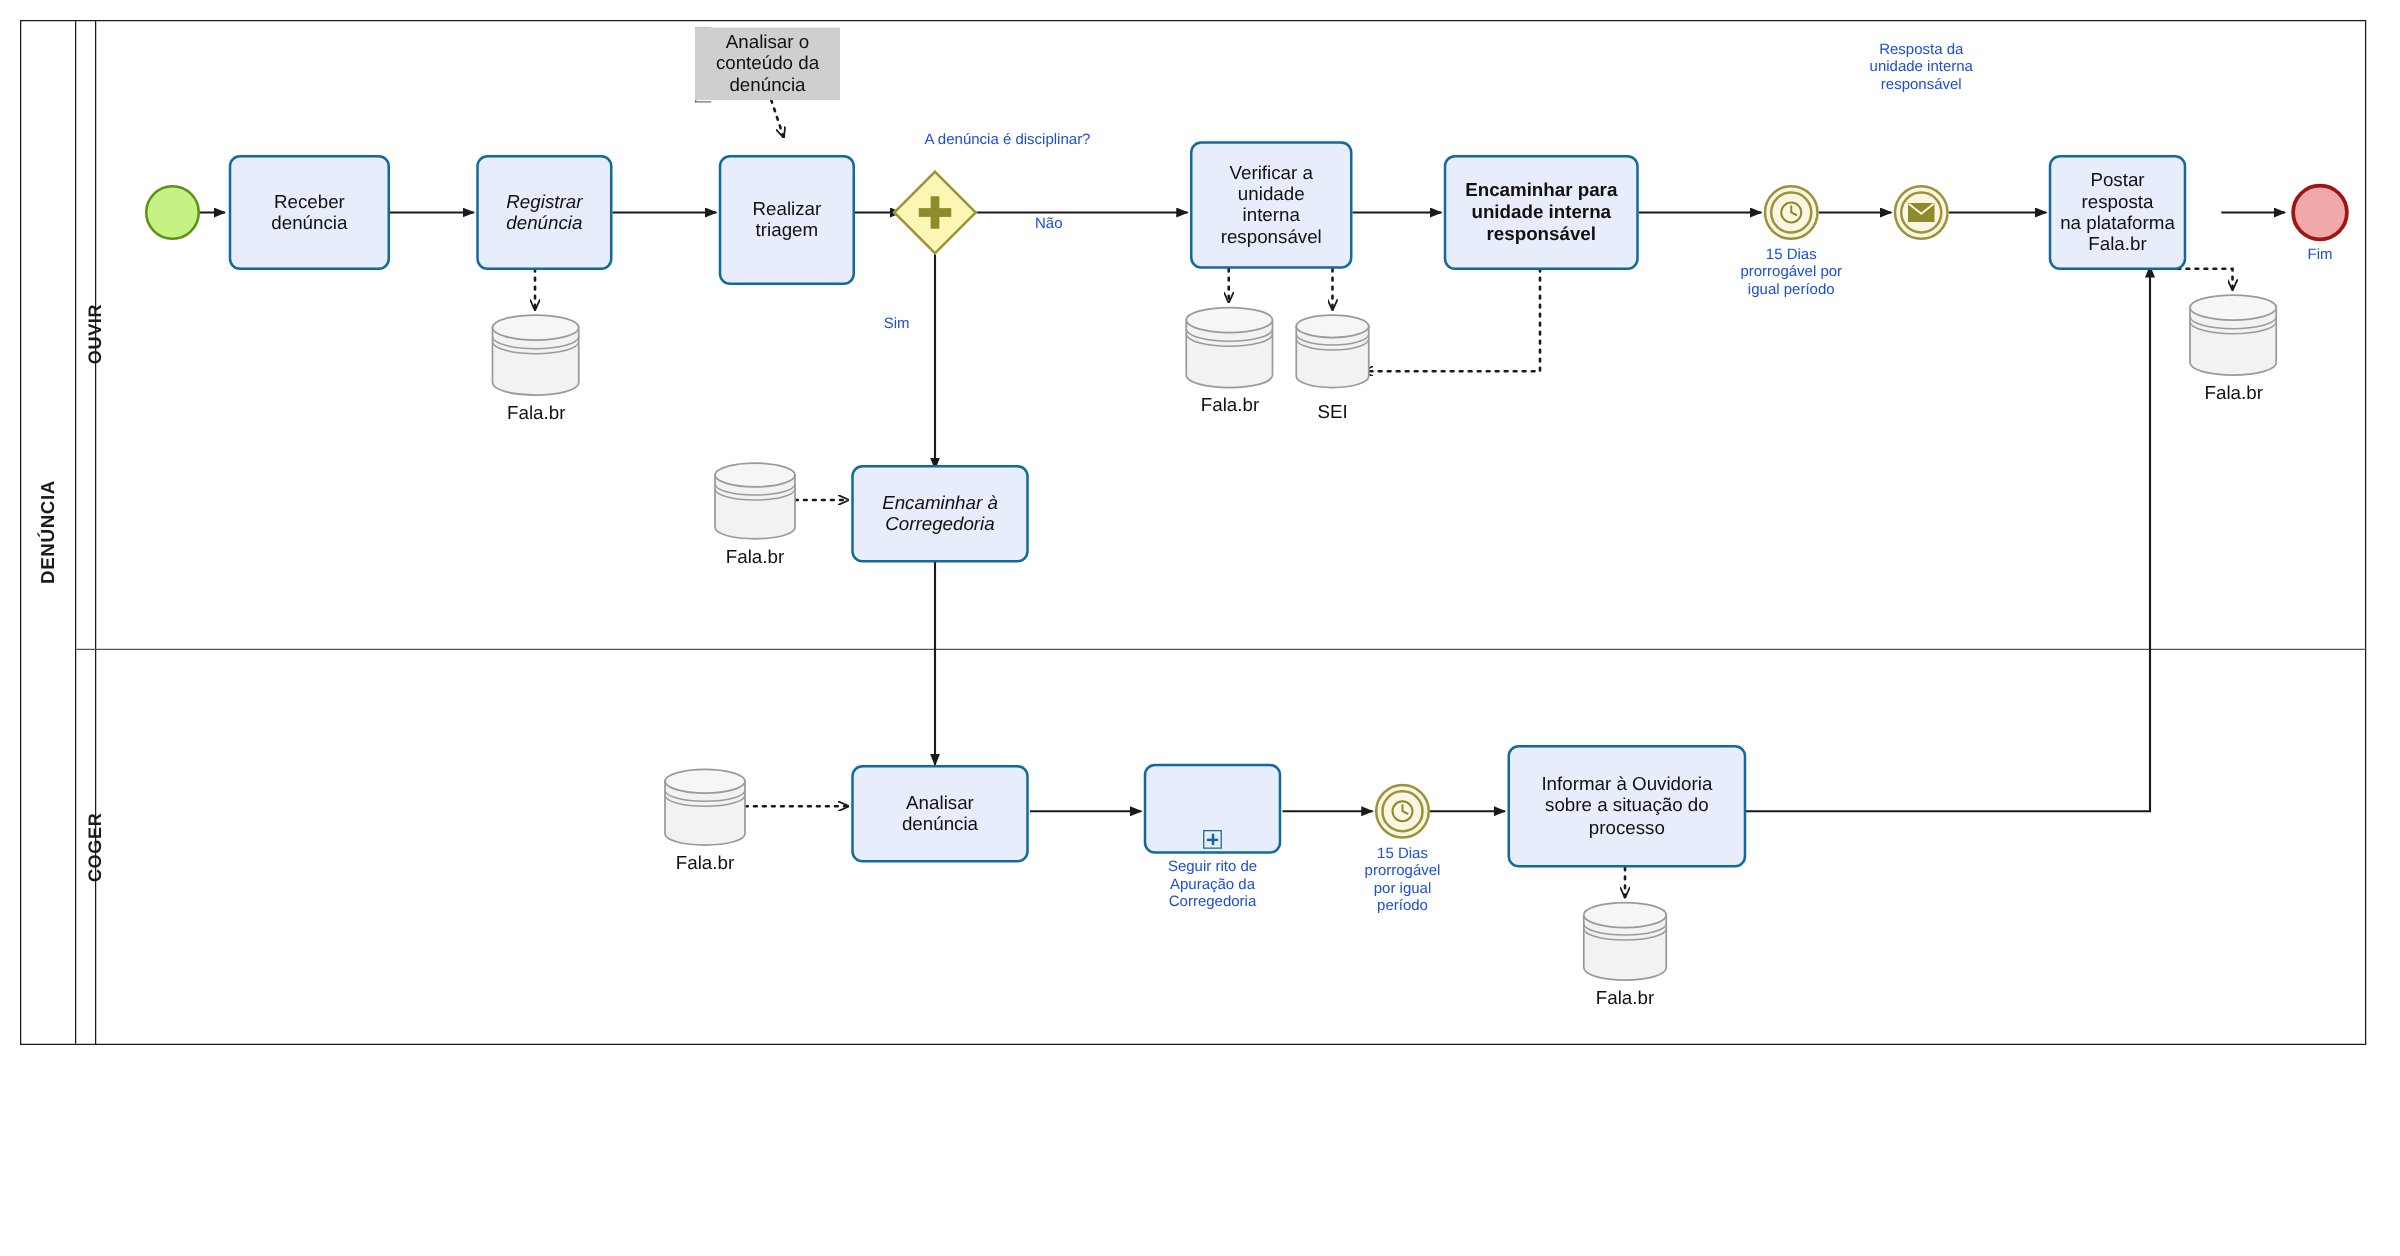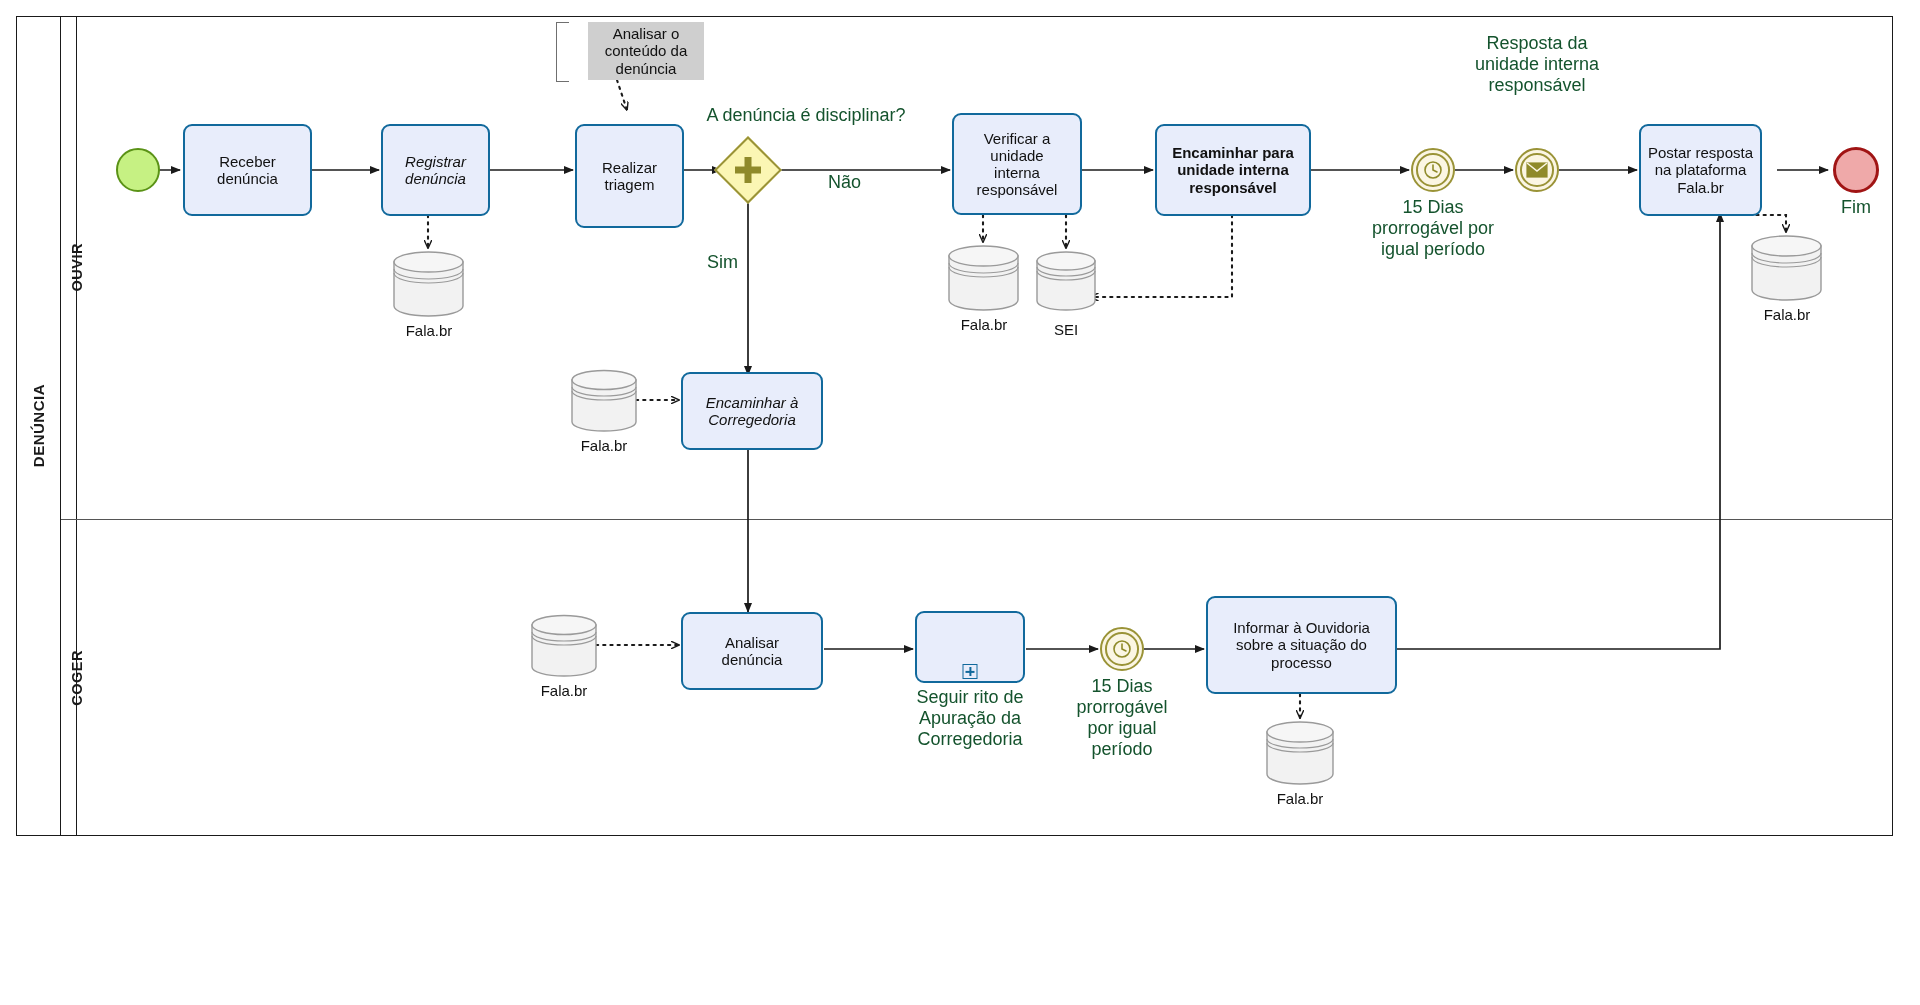--- a/index.html
+++ b/index.html
@@ -23,21 +23,21 @@
   .task.sub{align-items:flex-start;padding-top:6px;}
   .sub-marker{position:absolute;left:50%;transform:translateX(-50%);bottom:2px;width:15px;height:15px;
               border:1.6px solid #11699c;background:#e8edfb;box-sizing:border-box;}
   .sub-marker:before,.sub-marker:after{content:"";position:absolute;background:#11699c;}
   .sub-marker:before{left:50%;top:2px;bottom:2px;width:2.2px;transform:translateX(-50%);}
   .sub-marker:after{top:50%;left:2px;right:2px;height:2.2px;transform:translateY(-50%);}
 
   
   .annot{position:absolute;box-sizing:border-box;background:#cfcfcf;border:none;
          display:flex;align-items:center;justify-content:center;text-align:center;
-         font-size:15px;line-height:1.14;color:#111;padding:2px 4px;margin-left:32px;}
+         font-size:15px;line-height:1.14;color:#111;padding:2px 4px;}
   .annot-bracket{position:absolute;border-left:1.4px solid #6f6f6f;border-top:1.4px solid #6f6f6f;border-bottom:1.4px solid #6f6f6f;}
 
   
   .ev{position:absolute;border-radius:50%;box-sizing:border-box;}
   .ev-start{background:#c6f183;border:2.2px solid #5a9216;}
   .ev-end{background:#efa9a9;border:3.4px solid #a01414;}
   .ev-inter{background:#fbf6e3;border:2.2px solid #9a9337;}
   .ev-inter-inner{position:absolute;left:3.2px;top:3.2px;right:3.2px;bottom:3.2px;border-radius:50%;
                   border:2.2px solid #9a9337;box-sizing:border-box;}
   .ev-glyph{position:absolute;left:0;top:0;right:0;bottom:0;display:flex;align-items:center;justify-content:center;}
@@ -50,21 +50,21 @@
   .gw-plus:before,.gw-plus:after{content:"";position:absolute;background:#8f8a2a;}
   .gw-plus:before{left:50%;top:22%;bottom:22%;width:7px;transform:translateX(-50%);}
   .gw-plus:after{top:50%;left:22%;right:22%;height:7px;transform:translateY(-50%);}
 
   
   .ds{position:absolute;}
   .ds svg{display:block;}
   .ds-label{position:absolute;left:50%;transform:translateX(-50%);white-space:nowrap;font-size:15px;color:#111;}
 
   
-  .lbl{position:absolute;font-size:18px;line-height:1.16;color:#14532d;white-space:pre;}
+  .lbl{position:absolute;font-size:12px;line-height:1.16;color:#1d4ed8;white-space:pre;}
   .lbl.c{text-align:center;transform:translateX(-50%);}
 
   
   .conn{position:absolute;left:0;top:0;width:1920px;height:1005px;pointer-events:none;}
 
   
   .wm{position:absolute;}
   .wm-pow{font-size:11px;color:#cfcfcf;letter-spacing:.3px;}
   .wm-biz{font-size:13px;color:#f6cfa3;letter-spacing:.5px;}
   .wm-mod{font-size:34px;color:#f7c99a;line-height:.95;}
@@ -238,21 +238,21 @@
 interna
 responsável</span>
   </div>
 
   <div class="task" style="left:1155px;top:124px;width:156px;height:92px;">
     <span style="white-space:pre-line;font-weight:bold;">Encaminhar para
 unidade interna
 responsável</span>
   </div>
 
-  <div class="task" style="left:1639px;top:124px;width:123px;height:92px;">
+  <div class="task" style="left:1639px;top:124px;width:110px;height:92px;">
     <span style="white-space:pre-line;">Postar resposta
 na plataforma
 Fala.br</span>
   </div>
 
   <div class="task" style="left:681px;top:372px;width:142px;height:78px;">
     <span style="white-space:pre-line;font-style:italic;">Encaminhar à
 Corregedoria</span>
   </div>
 

